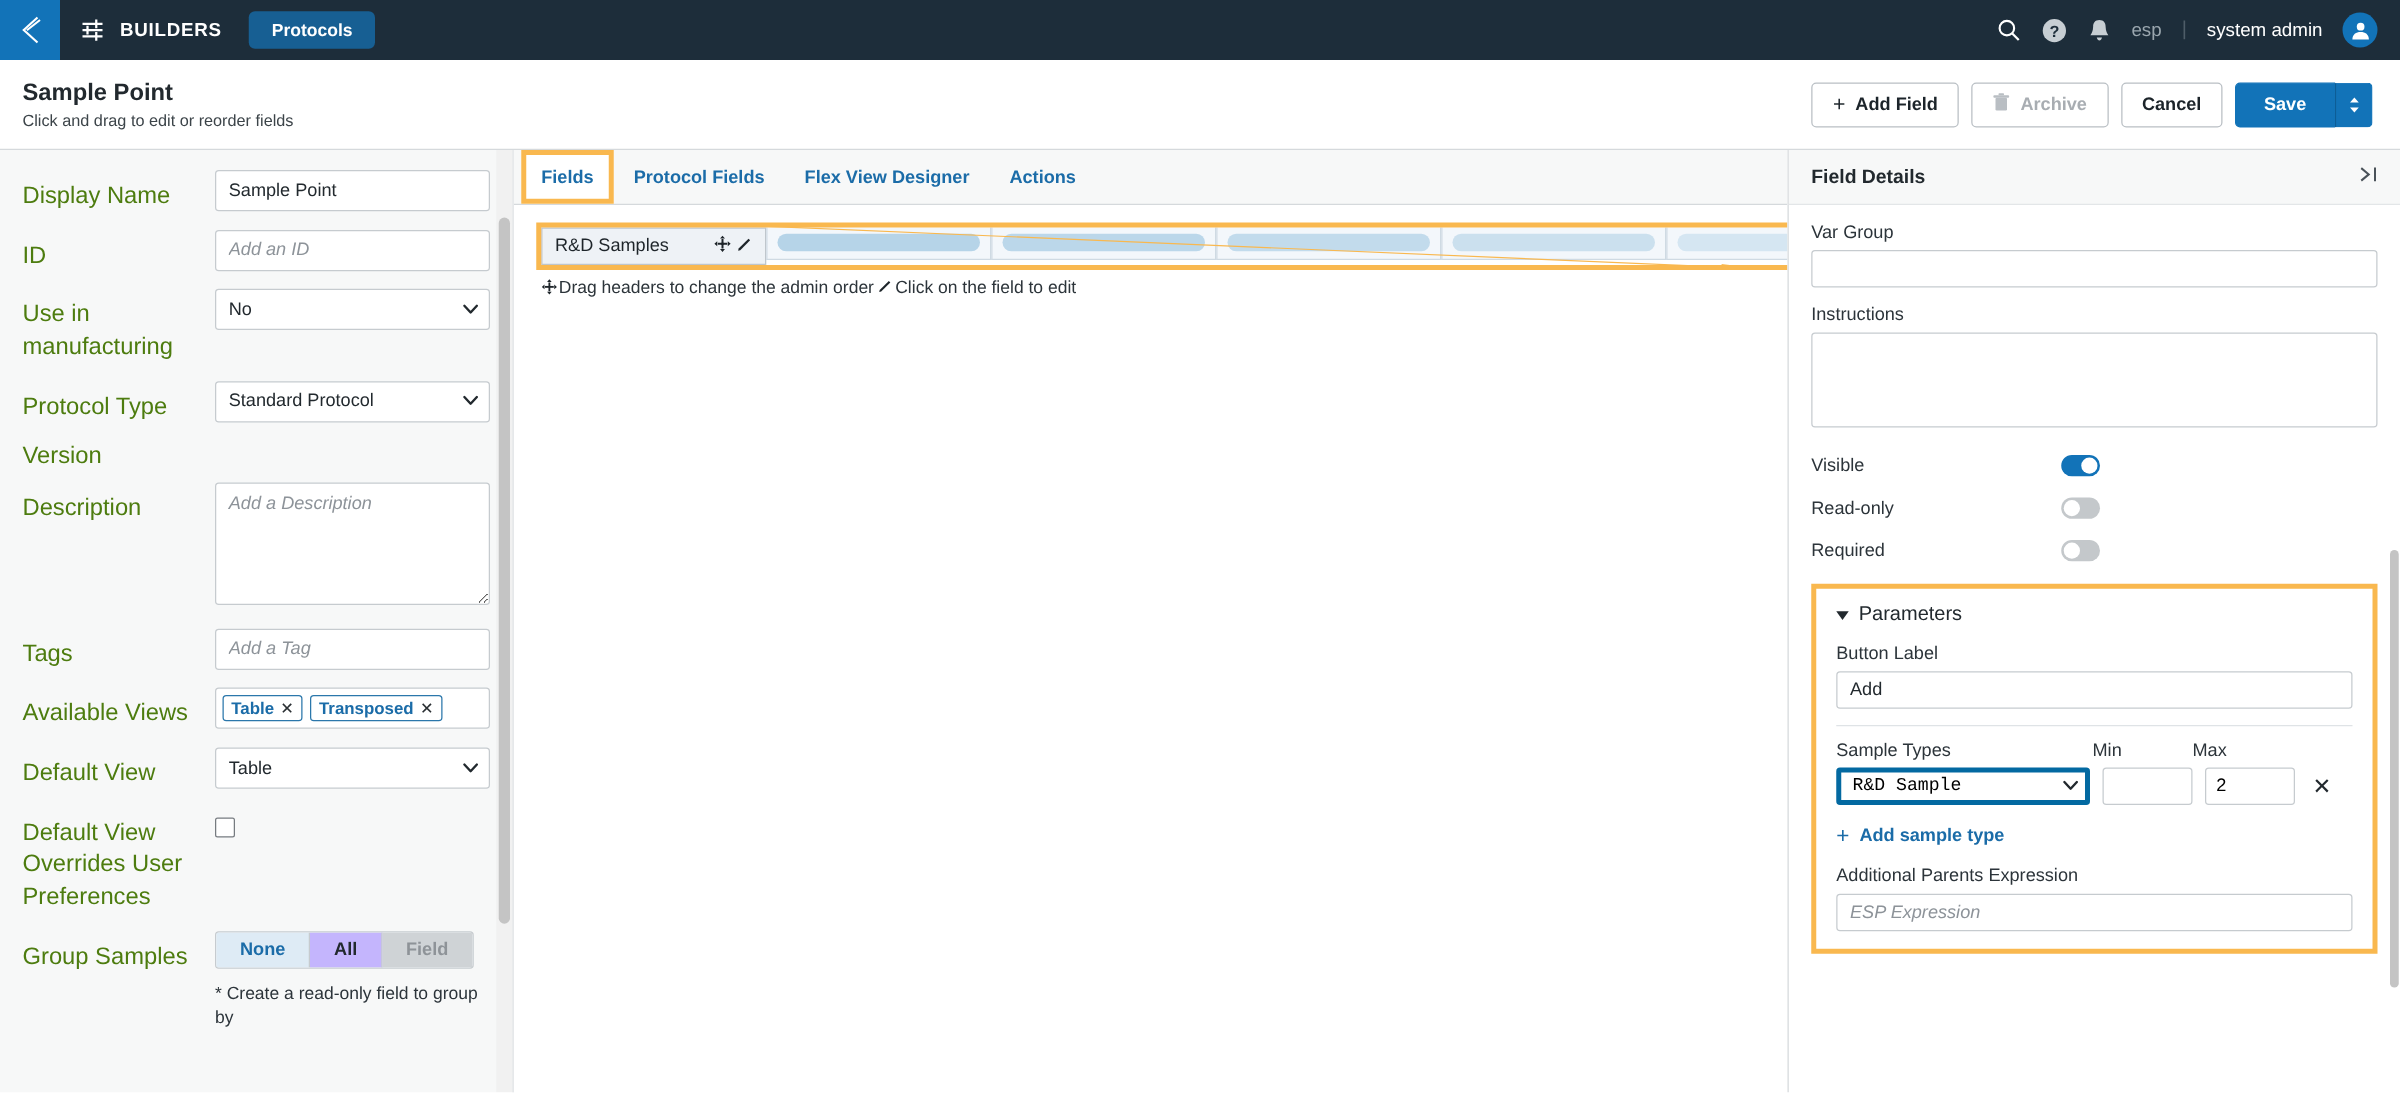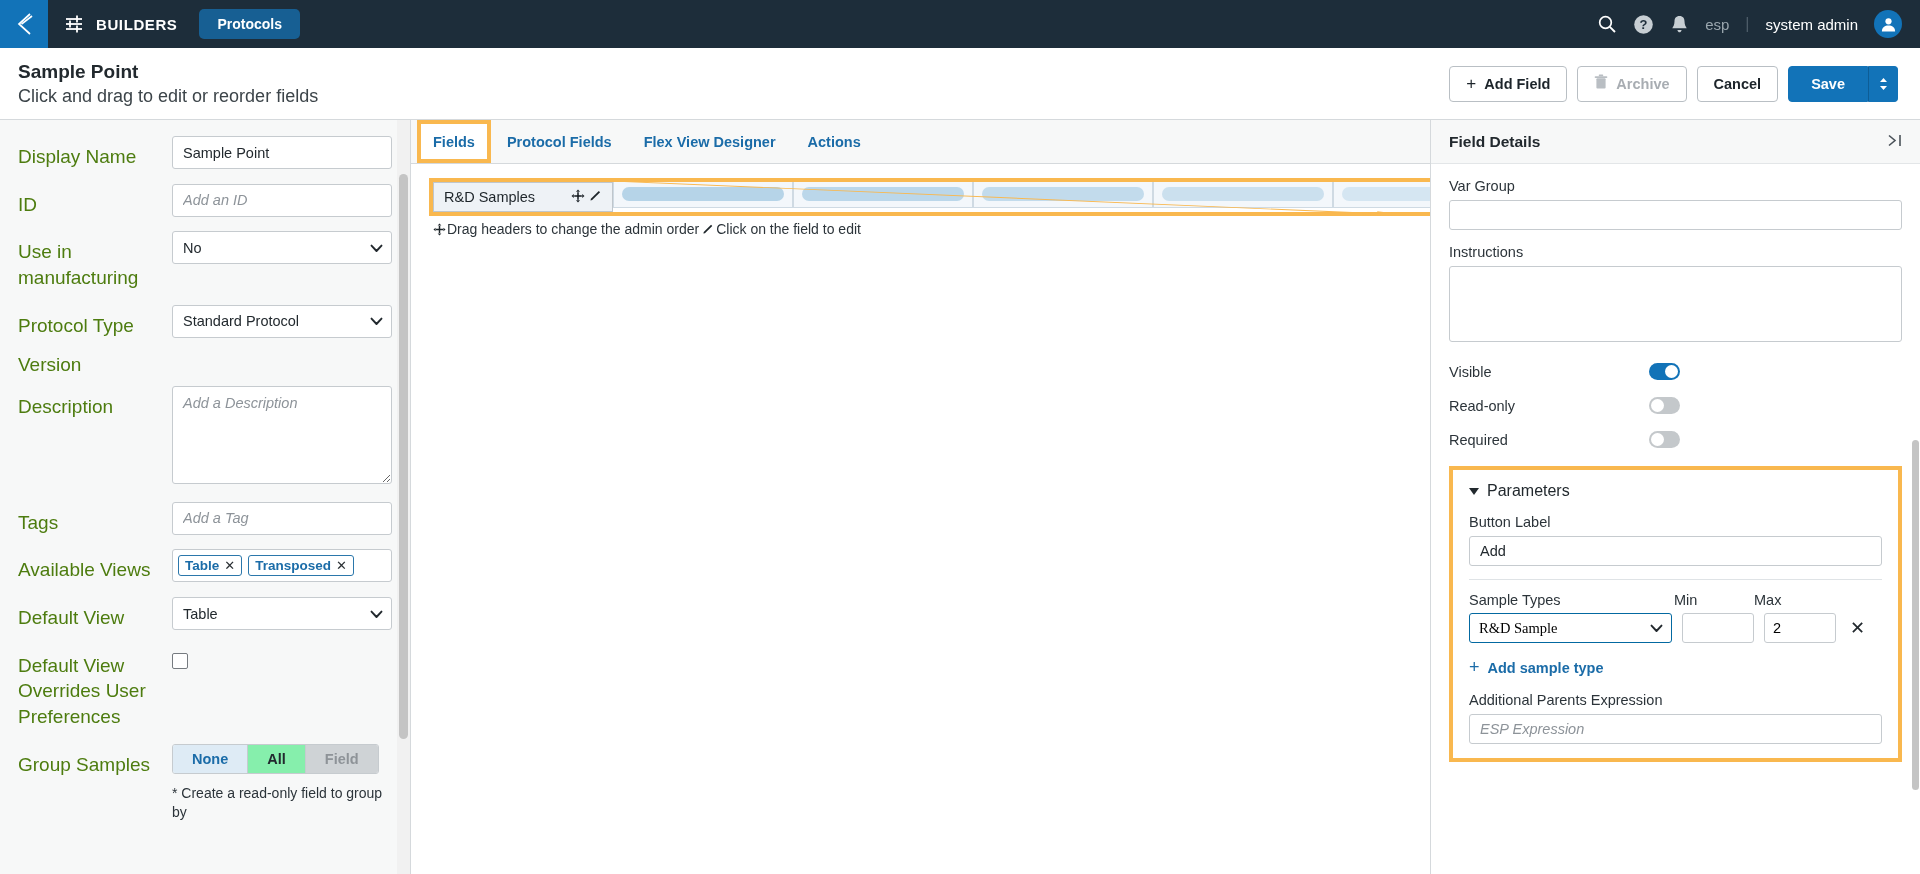--- a/index.html
+++ b/index.html
@@ -61,21 +61,21 @@
   .subheader {
     height: 72px; width: 100%;
     background: #ffffff;
     border-bottom: 1px solid #d5d9dc;
     display: flex; align-items: center;
     padding: 0 22px 0 18px;
     position: relative;
   }
   .subheader-titles { display: flex; flex-direction: column; gap: 3px; }
   .page-title { font-size: 19px; font-weight: bold; color: #22292e; }
-  .page-sub { font-size: 18px; color: #3c4449; }
+  .page-sub { font-size: 13px; color: #3c4449; }
   .subheader-actions { margin-left: auto; display: flex; align-items: center; gap: 10px; }
   .btn {
     border: 1px solid #b9bfc4;
     background: #ffffff;
     border-radius: 4px;
     font-size: 14.5px; font-weight: bold;
     color: #1c242a;
     height: 36px;
     padding: 0 16px;
     display: flex; align-items: center; gap: 8px;
@@ -183,21 +183,21 @@
   .cbox {
     width: 16px; height: 16px;
     border: 1px solid #767b80; border-radius: 2px;
     background: #ffffff; cursor: pointer;
     margin-top: 8px;
   }
   .seggroup { display: flex; border-radius: 3px; overflow: hidden; width: fit-content; border:1px solid #c6cbcf; }
   .seg {
     font-size: 14.5px; font-weight: bold;
     padding: 6px 19px;
-    background: #86efac; color: #22292e;
+    background: #c4b5fd; color: #22292e;
     cursor: pointer;
     border-right: 1px solid #c6cbcf;
   }
   .seg:last-child { border-right: none; }
   .seg.active { background: #deebf5; color: #1b6ca8; }
   .seg.dis { background: #cfd3d6; color: #8e9398; cursor: default; }
   .hint { font-size: 14px; color: #2c343a; line-height: 1.38; margin-top: 10px; padding-left: 0; }
   .left-scrollbar {
     position: absolute; right: 0px; top: 0; width: 13px; height: 100%;
     background: #f1f1f1;
@@ -325,24 +325,24 @@
   .divider { height:1px; background:#dfe3e6; margin: 13px 0 12px 0; }
   .st-head { display:flex; gap: 0; margin-bottom: 5px; }
   .st-head span { font-size: 14.5px; color:#2c343a; }
   .st-col-types { width: 205px; }
   .st-col-min { width: 80px; }
   .st-col-max { width: 80px; }
   .st-row { display: flex; align-items: center; gap: 10px; }
   .st-sel-wrap { position: relative; width: 203px; }
   .st-sel {
     width: 203px; height: 30px;
-    border: 1px solid #0369a1; border-radius: 3px;
+    border: 4px solid #0369a1; border-radius: 3px;
     background: #ffffff; padding: 0 26px 0 9px;
     font-size: 14.5px; appearance: none; -webkit-appearance: none;
-    font-family: Liberation Serif, serif; cursor: pointer;
+    font-family: Liberation Mono, monospace; cursor: pointer;
   }
   .st-small {
     width: 72px; height: 30px;
     border: 1px solid #c6cbcf; border-radius: 3px;
     background: #ffffff; padding: 0 8px;
     font-size: 14.5px; font-family: "Liberation Sans", sans-serif;
   }
   .st-x { font-size: 18px; color: #22292e; cursor: pointer; line-height:1; margin-left:4px;}
   .add-link {
     display: flex; align-items: center; gap: 8px;

